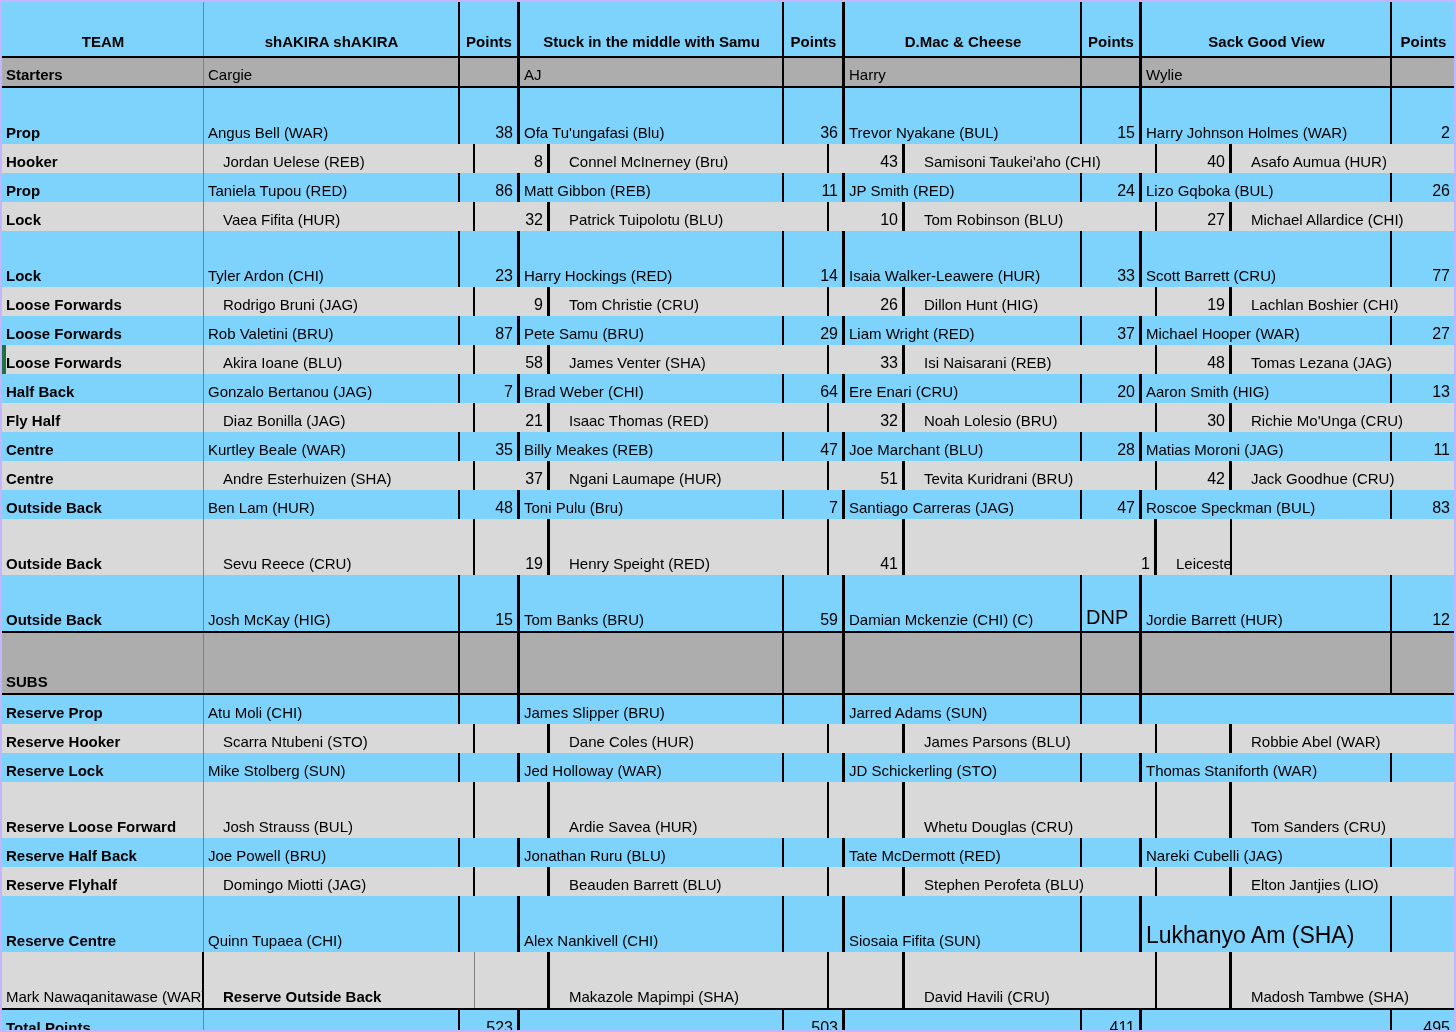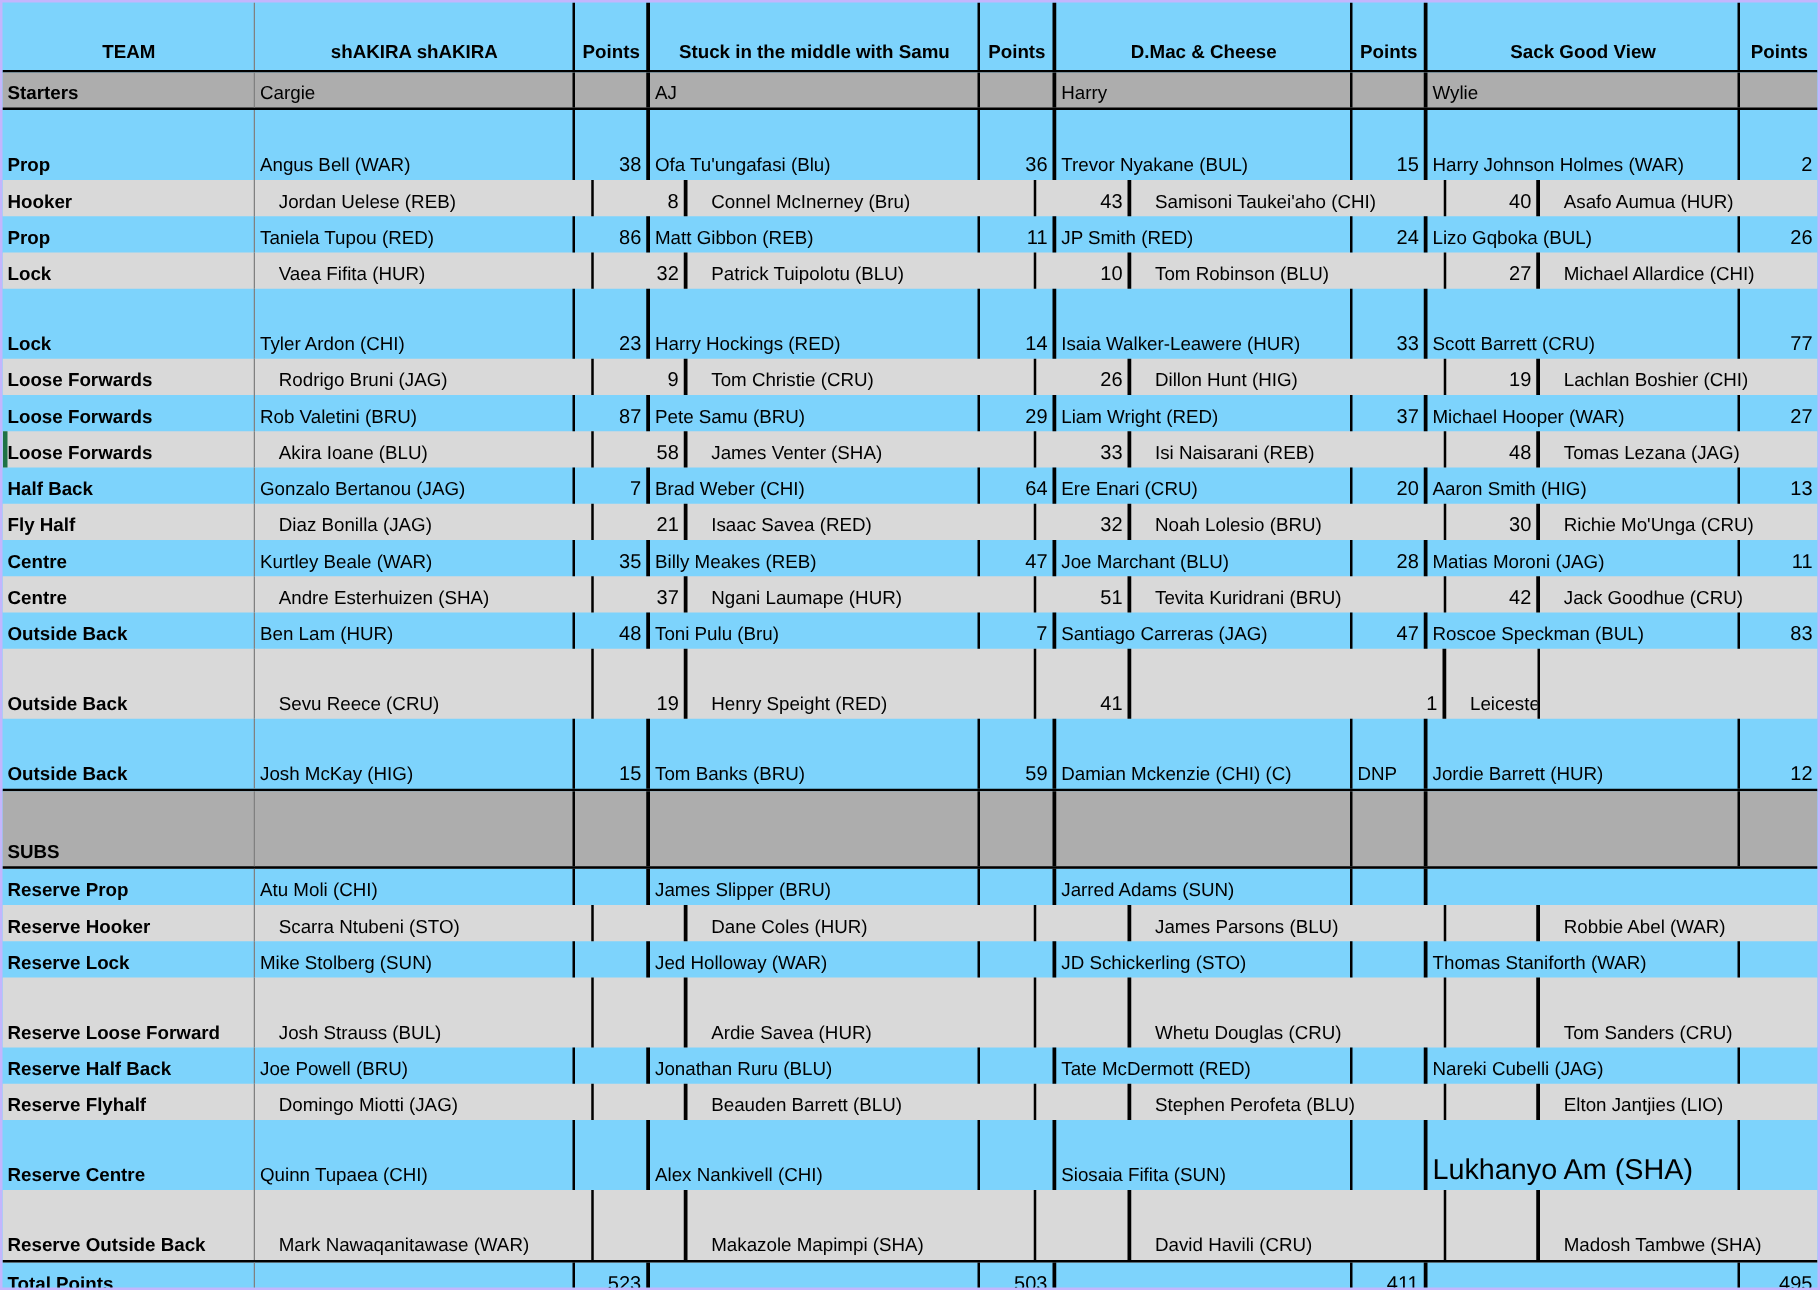--- a/index.html
+++ b/index.html
@@ -12,21 +12,21 @@
   .cell{
     box-sizing:border-box;display:flex;align-items:flex-end;
     padding:1px 3px 2px 4px;overflow:hidden;white-space:nowrap;
     font-size:15px;line-height:1.2;
   }
   .b-gray{border-right:1px solid #808080;}
   .b-black{border-right:2px solid #000;}
   .b-thick{border-right:3px solid #000;}
   .pos{font-weight:700;}
   .pts{justify-content:flex-end;font-size:16px;padding-right:4px;}
-  .pts.txt{justify-content:flex-start;font-size:15px;}
+  .pts.txt{justify-content:flex-start;font-size:20px;}
   .head{justify-content:center;font-weight:700;padding-bottom:5px;}
   .shade{background:#d9d9d9;gap:15px;}
   .section{background:#adadad;}
   .bb{border-bottom:2px solid #000;}
   .h54{height:54px;}.h28{height:28px;}.h29{height:29px;}.h56{height:56px;}.h60{height:60px;}
   .big{font-size:23px;}
   .green{box-shadow:inset 4px 0 0 #1f7246;}
 </style>
 </head>
 <body>
@@ -150,21 +150,21 @@
       <div class="cell b-thick pts">64</div>
       <div class="cell b-black">Ere Enari (CRU)</div>
       <div class="cell b-thick pts">20</div>
       <div class="cell b-black">Aaron Smith (HIG)</div>
       <div class="cell  pts">13</div>
     </div>
     <div class="row h29 shade">
       <div class="cell b-gray pos">Fly Half</div>
       <div class="cell b-black">Diaz Bonilla (JAG)</div>
       <div class="cell b-thick pts">21</div>
-      <div class="cell b-black">Isaac Savea (RED)</div>
+      <div class="cell b-black">Isaac Thomas (RED)</div>
       <div class="cell b-thick pts">32</div>
       <div class="cell b-black">Noah Lolesio (BRU)</div>
       <div class="cell b-thick pts">30</div>
       <div class="cell b-black">Richie Mo'Unga (CRU)</div>
       <div class="cell  pts">30</div>
     </div>
     <div class="row h29">
       <div class="cell b-gray pos">Centre</div>
       <div class="cell b-black">Kurtley Beale (WAR)</div>
       <div class="cell b-thick pts">35</div>
@@ -299,22 +299,22 @@
       <div class="cell b-black">Quinn Tupaea (CHI)</div>
       <div class="cell b-thick pts"></div>
       <div class="cell b-black">Alex Nankivell (CHI)</div>
       <div class="cell b-thick pts"></div>
       <div class="cell b-black">Siosaia Fifita (SUN)</div>
       <div class="cell b-thick pts"></div>
       <div class="cell b-black big">Lukhanyo Am (SHA)</div>
       <div class="cell  pts"></div>
     </div>
     <div class="row h56 shade bb">
+      <div class="cell b-black">Mark Nawaqanitawase (WAR)</div>
       <div class="cell b-gray pos">Reserve Outside Back</div>
-      <div class="cell b-black">Mark Nawaqanitawase (WAR)</div>
       <div class="cell b-thick pts"></div>
       <div class="cell b-black">Makazole Mapimpi (SHA)</div>
       <div class="cell b-thick pts"></div>
       <div class="cell b-black">David Havili (CRU)</div>
       <div class="cell b-thick pts"></div>
       <div class="cell b-black">Madosh Tambwe (SHA)</div>
       <div class="cell  pts"></div>
     </div>
     <div class="row h29">
       <div class="cell b-gray pos">Total Points</div>

